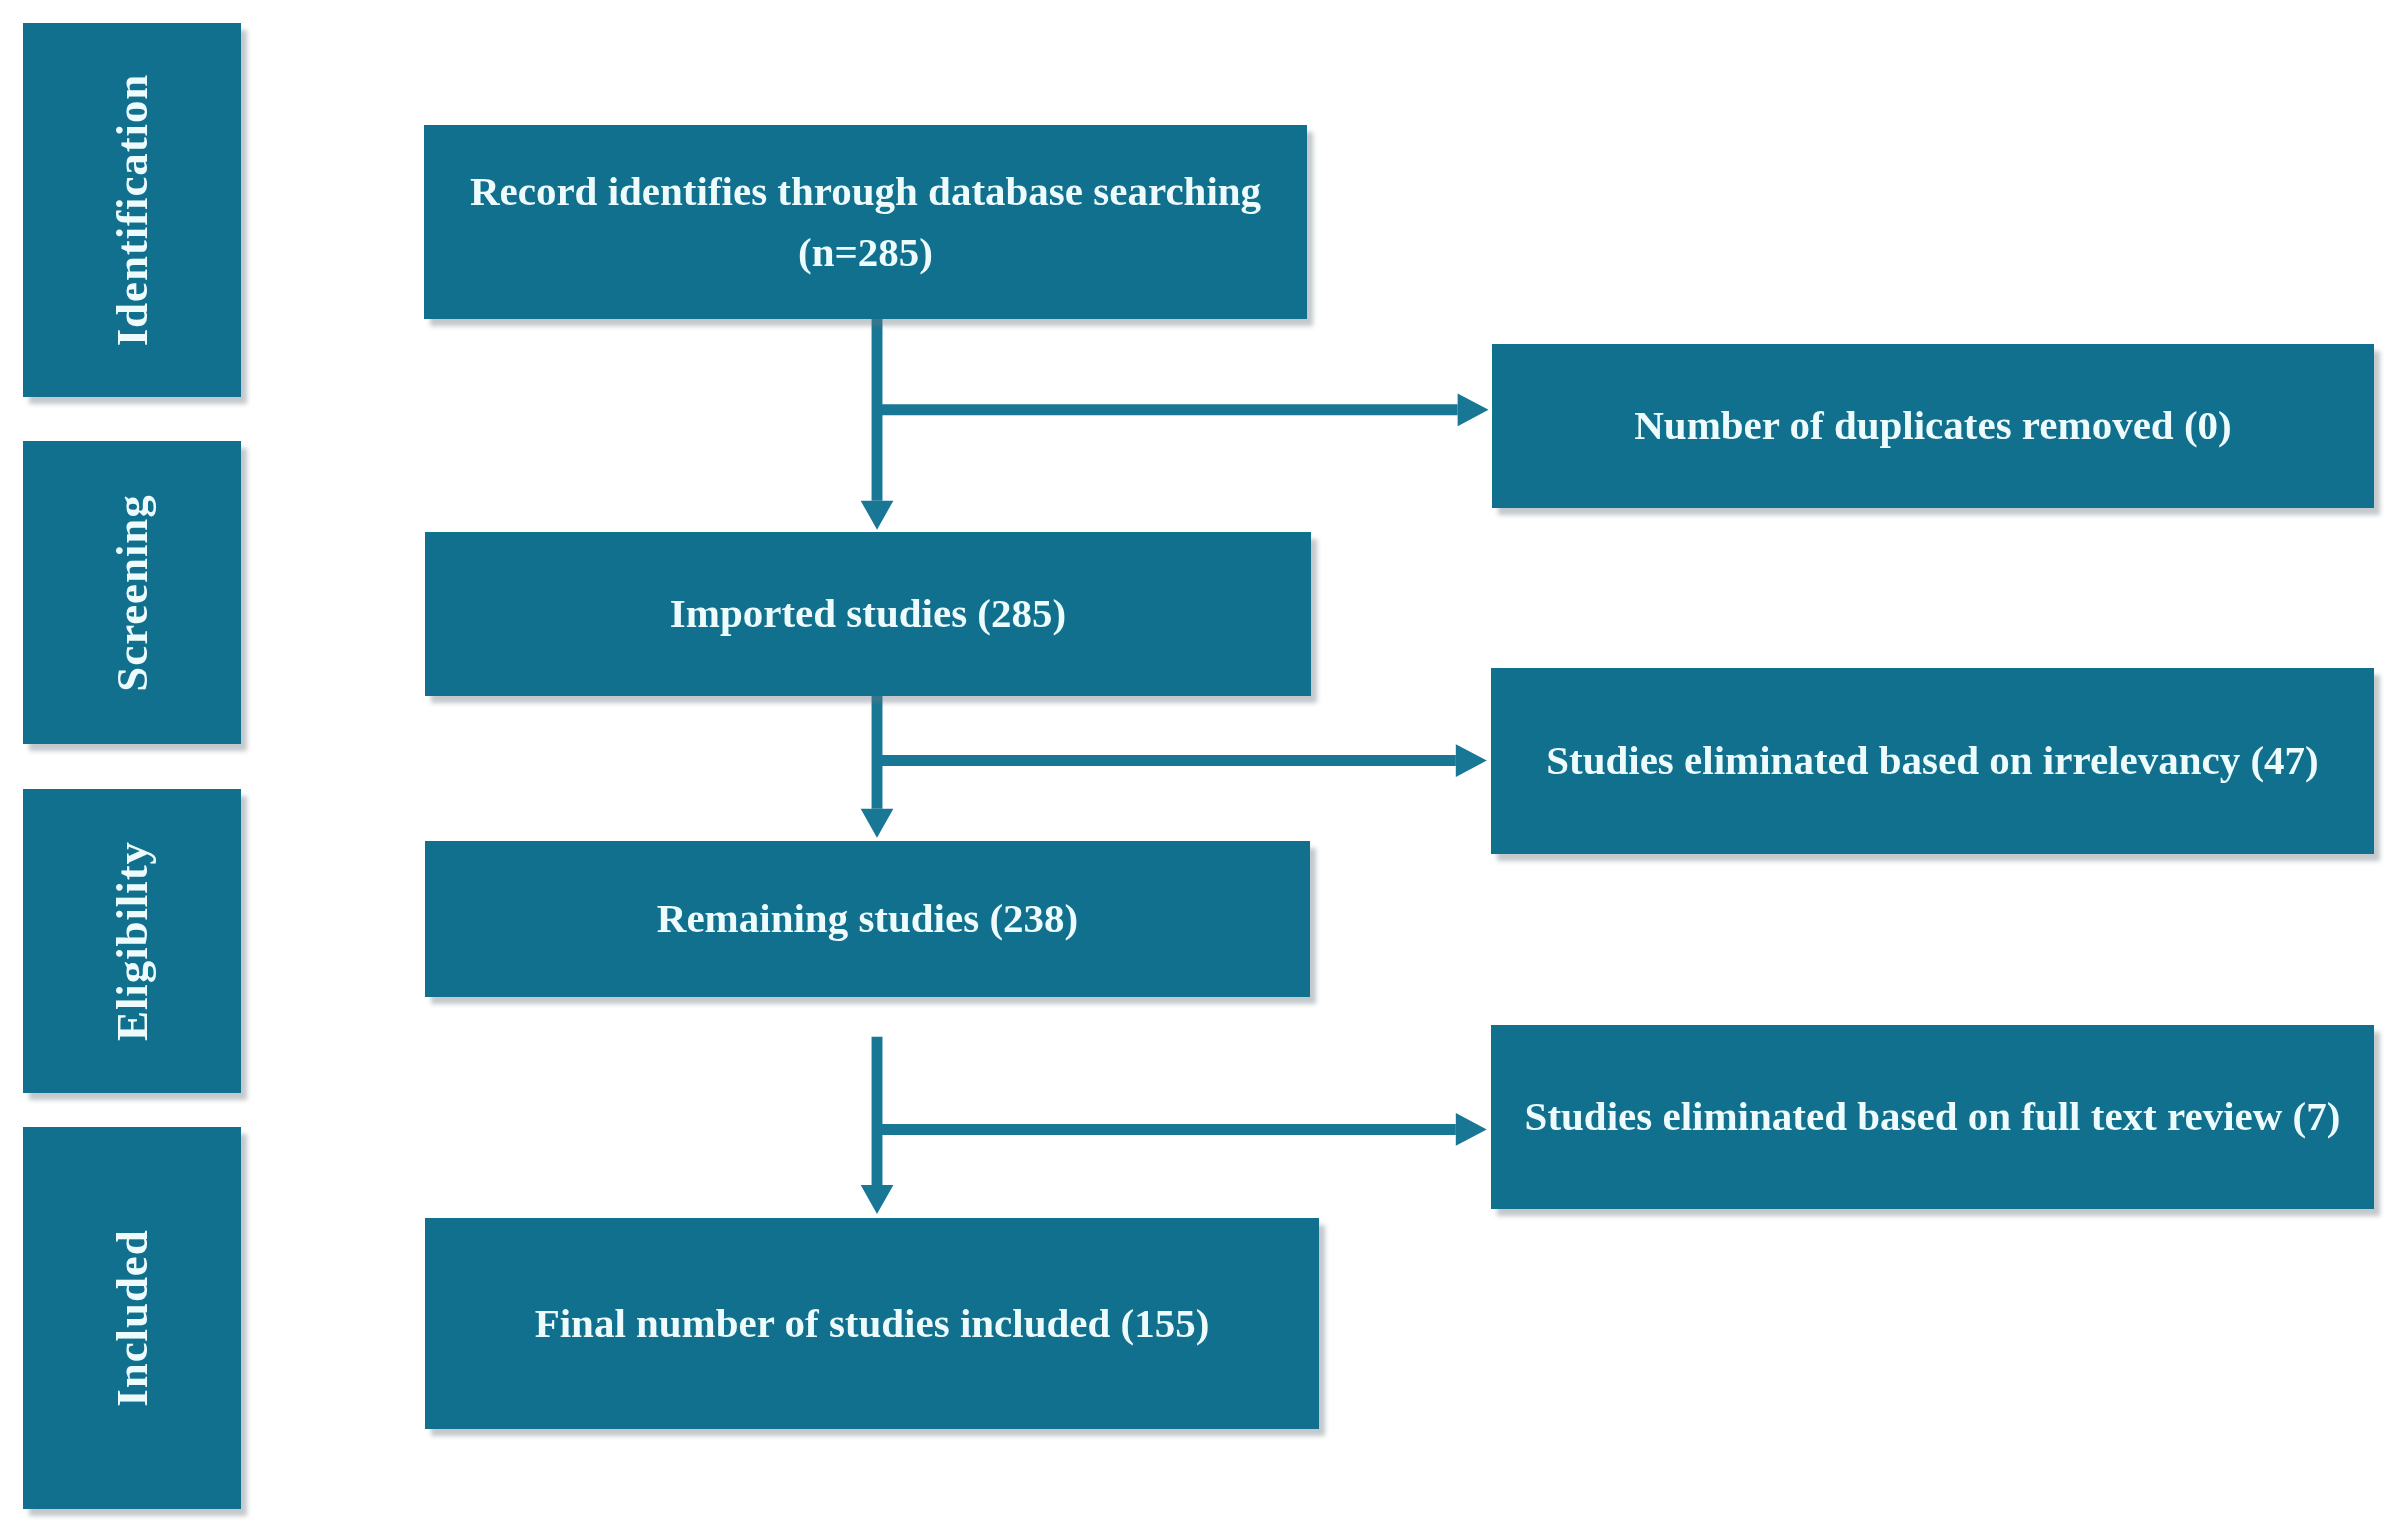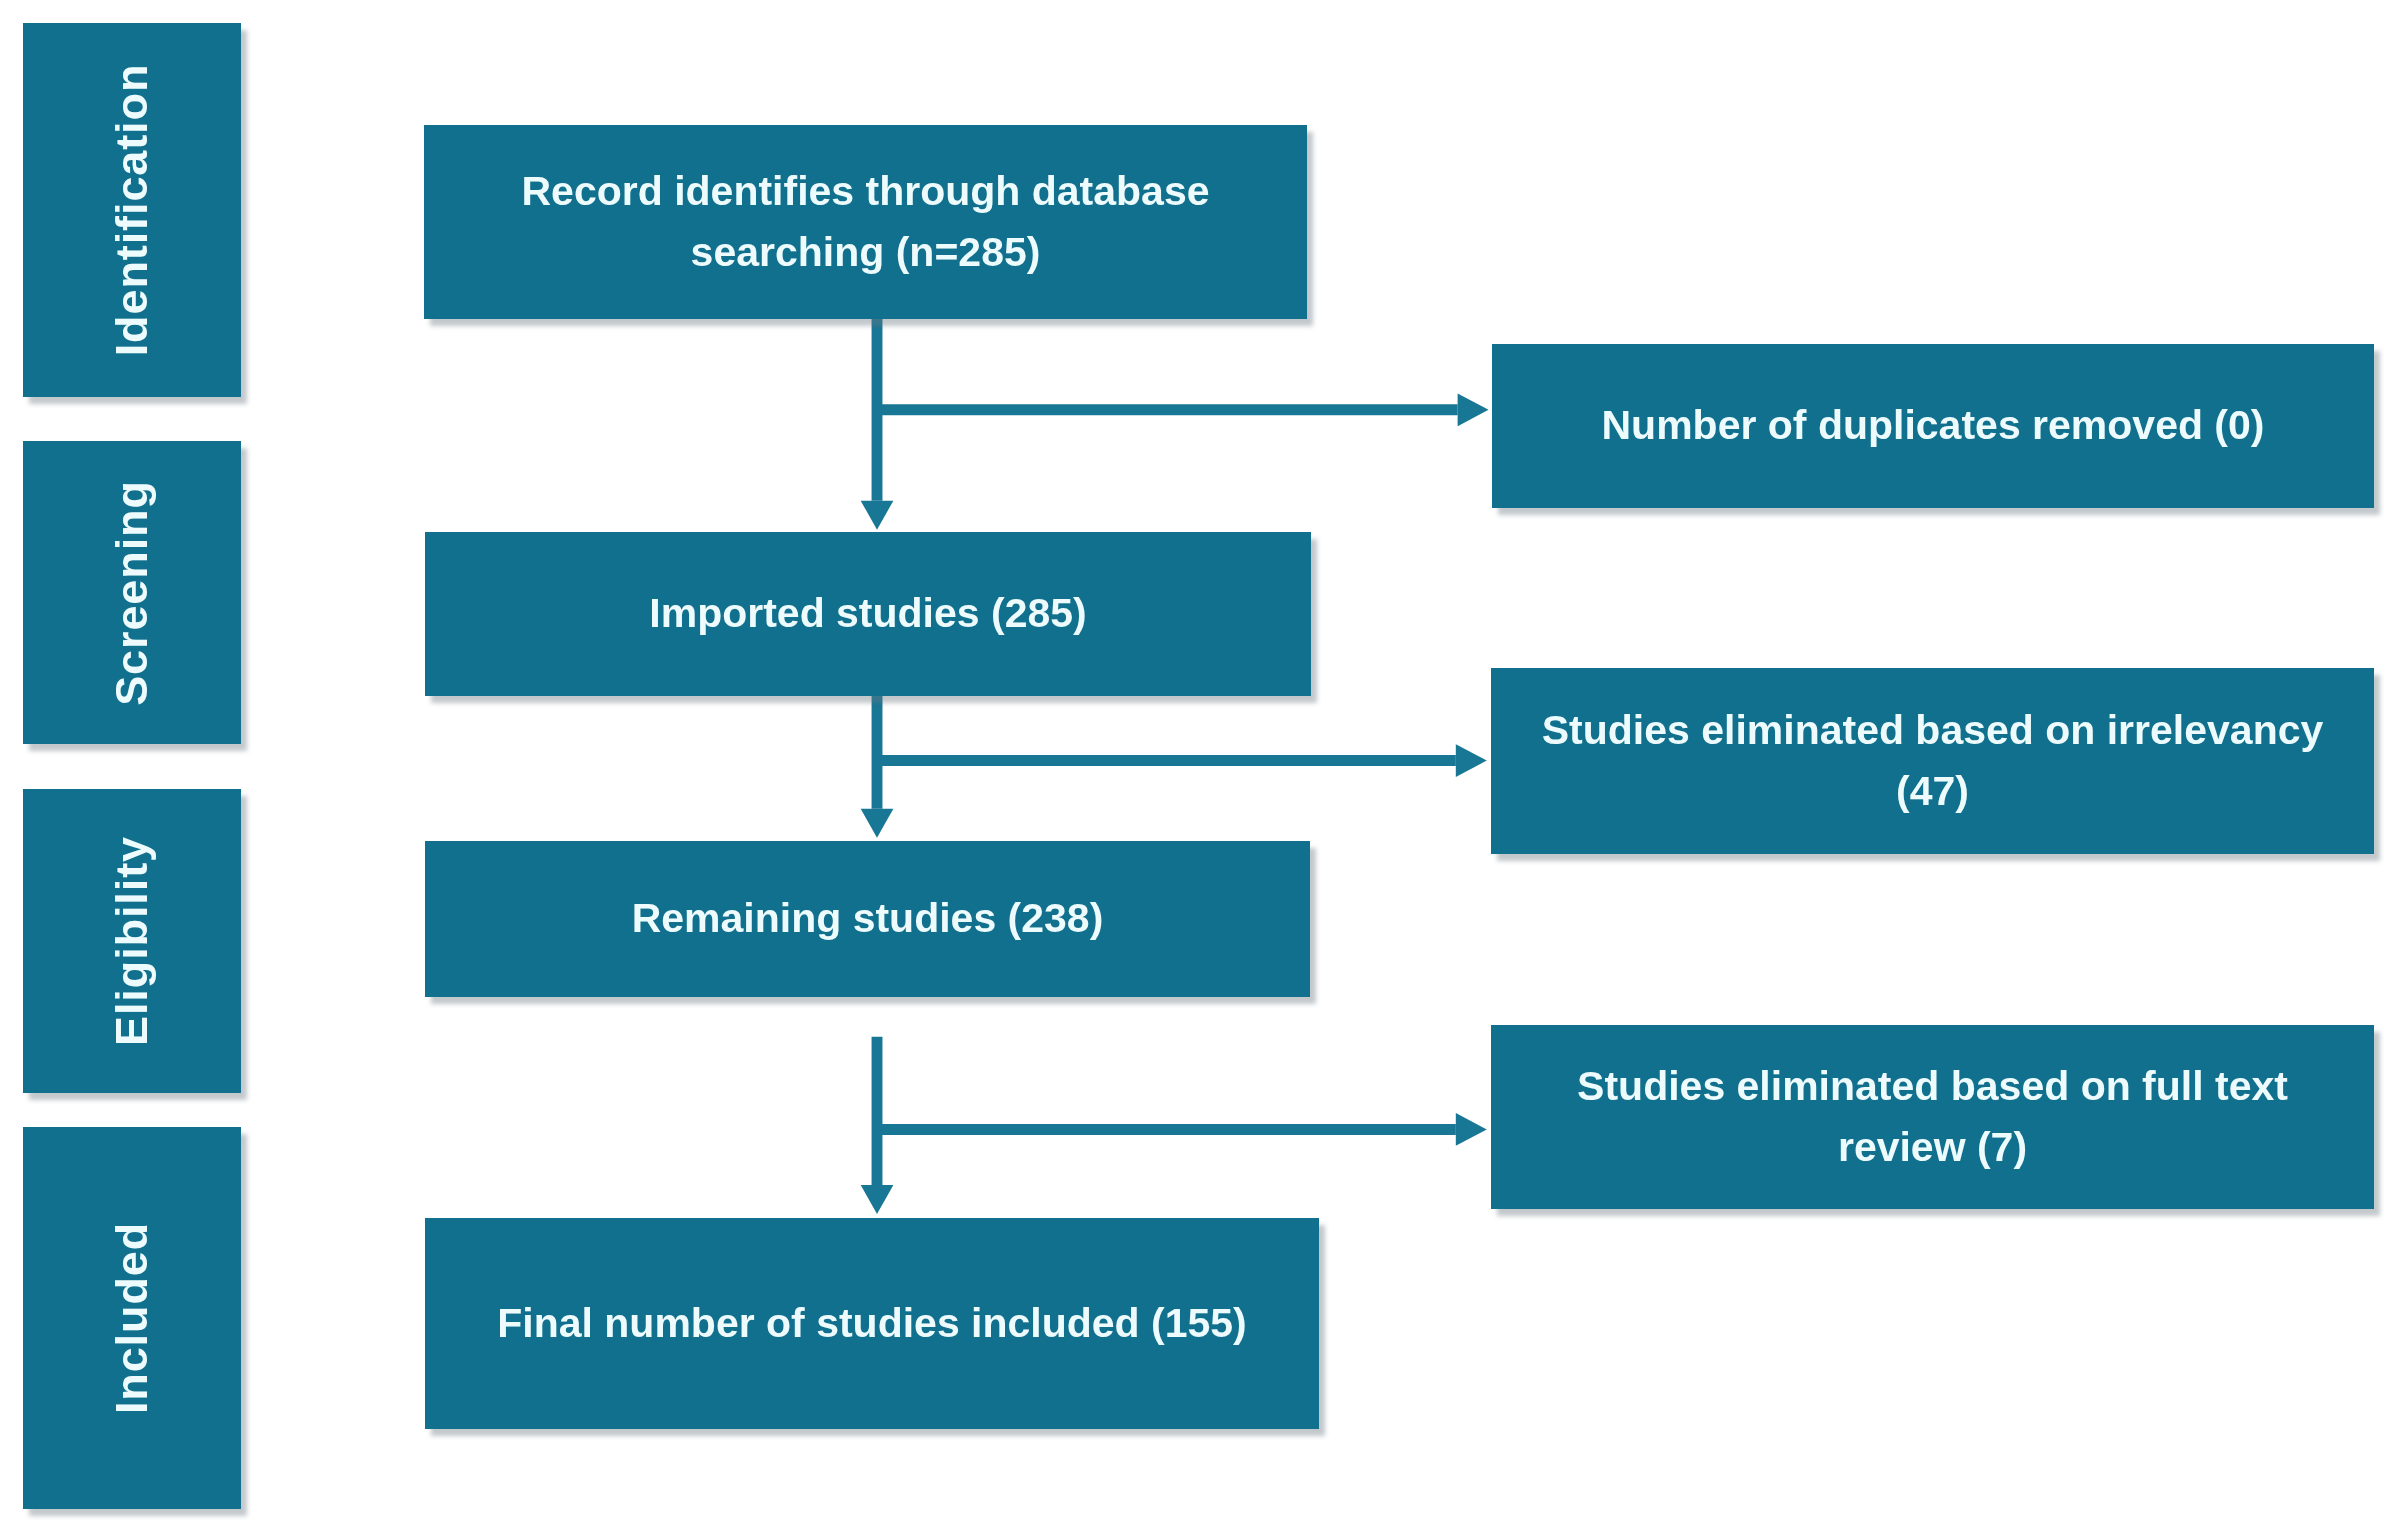--- a/index.html
+++ b/index.html
@@ -22,20 +22,21 @@
   }
   .box{
     position:absolute;
     background:var(--box-fill);
     color:var(--box-text);
     font-weight:700;
     display:flex;align-items:center;justify-content:center;
     text-align:center;
     box-sizing:border-box;
     box-shadow:6.4px 7.3px 4.5px var(--shadow);
+    font-family:Liberation Serif, serif;
   }
   .main-box,.side-box{
     font-size:41px;
     line-height:1.5;
   }
   .main-box{padding:0 41px;}
   .side-box{padding:0 28px;}
   .stage{padding:0;}
   .stage .vtext{
     transform:rotate(-90deg);

